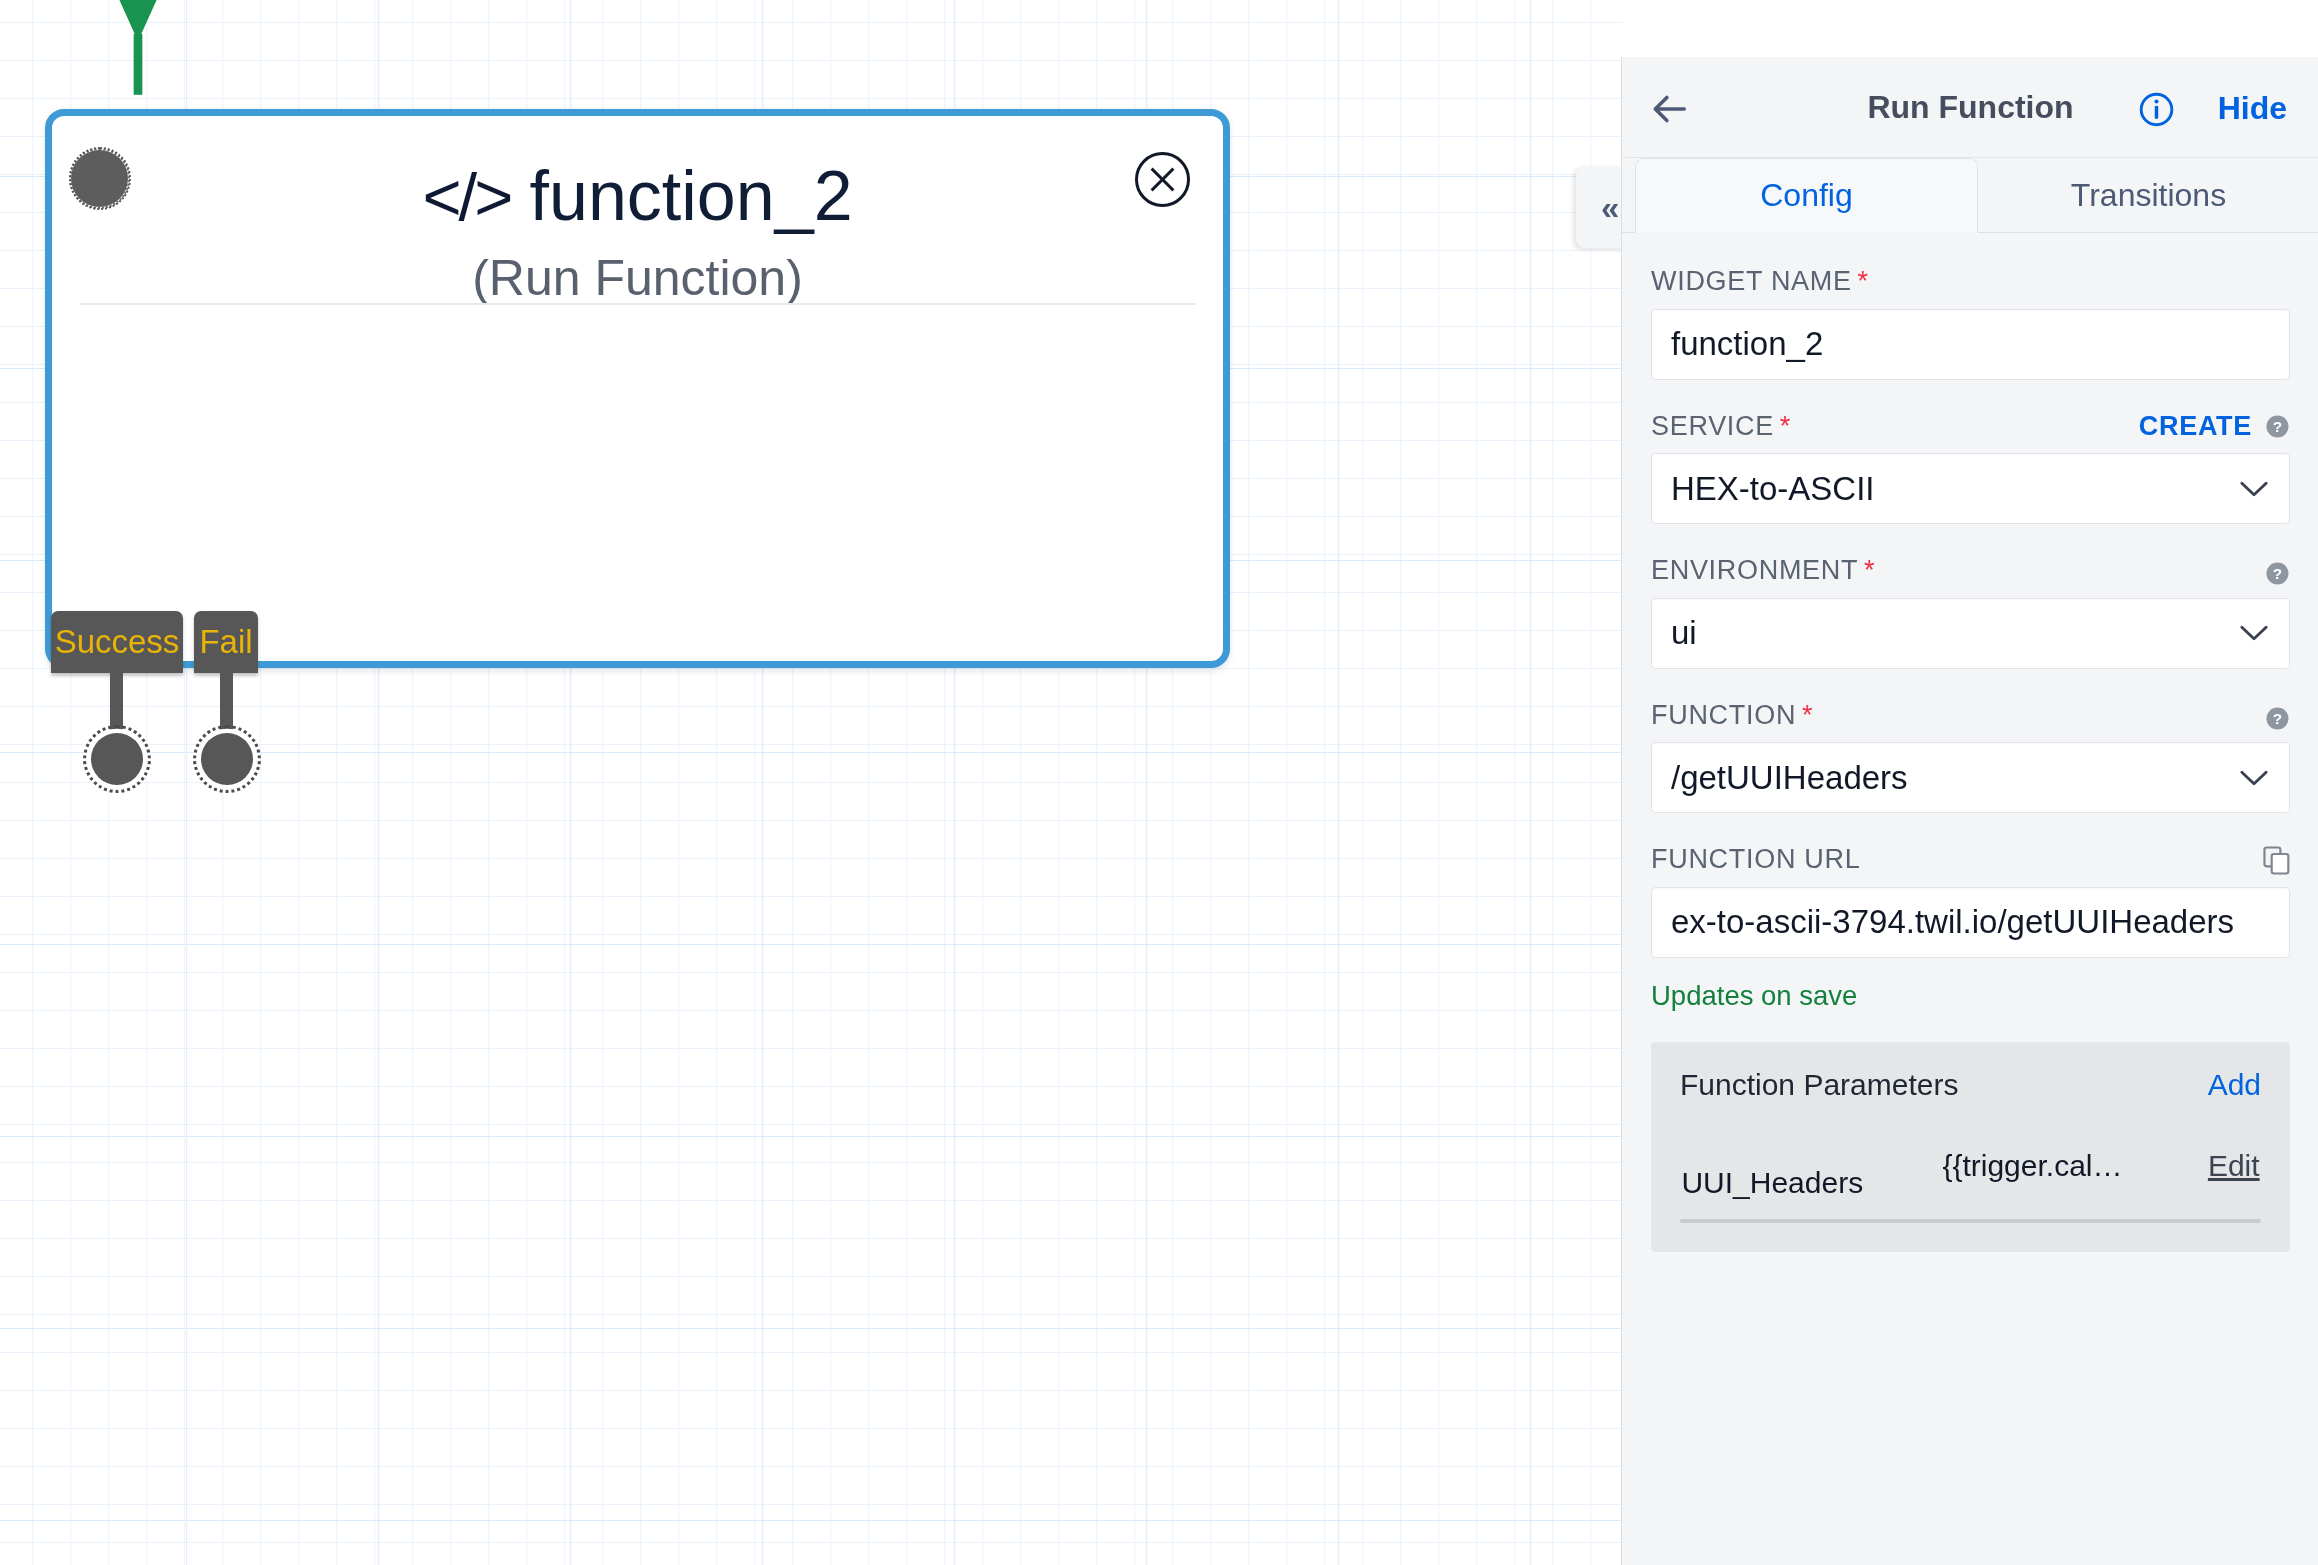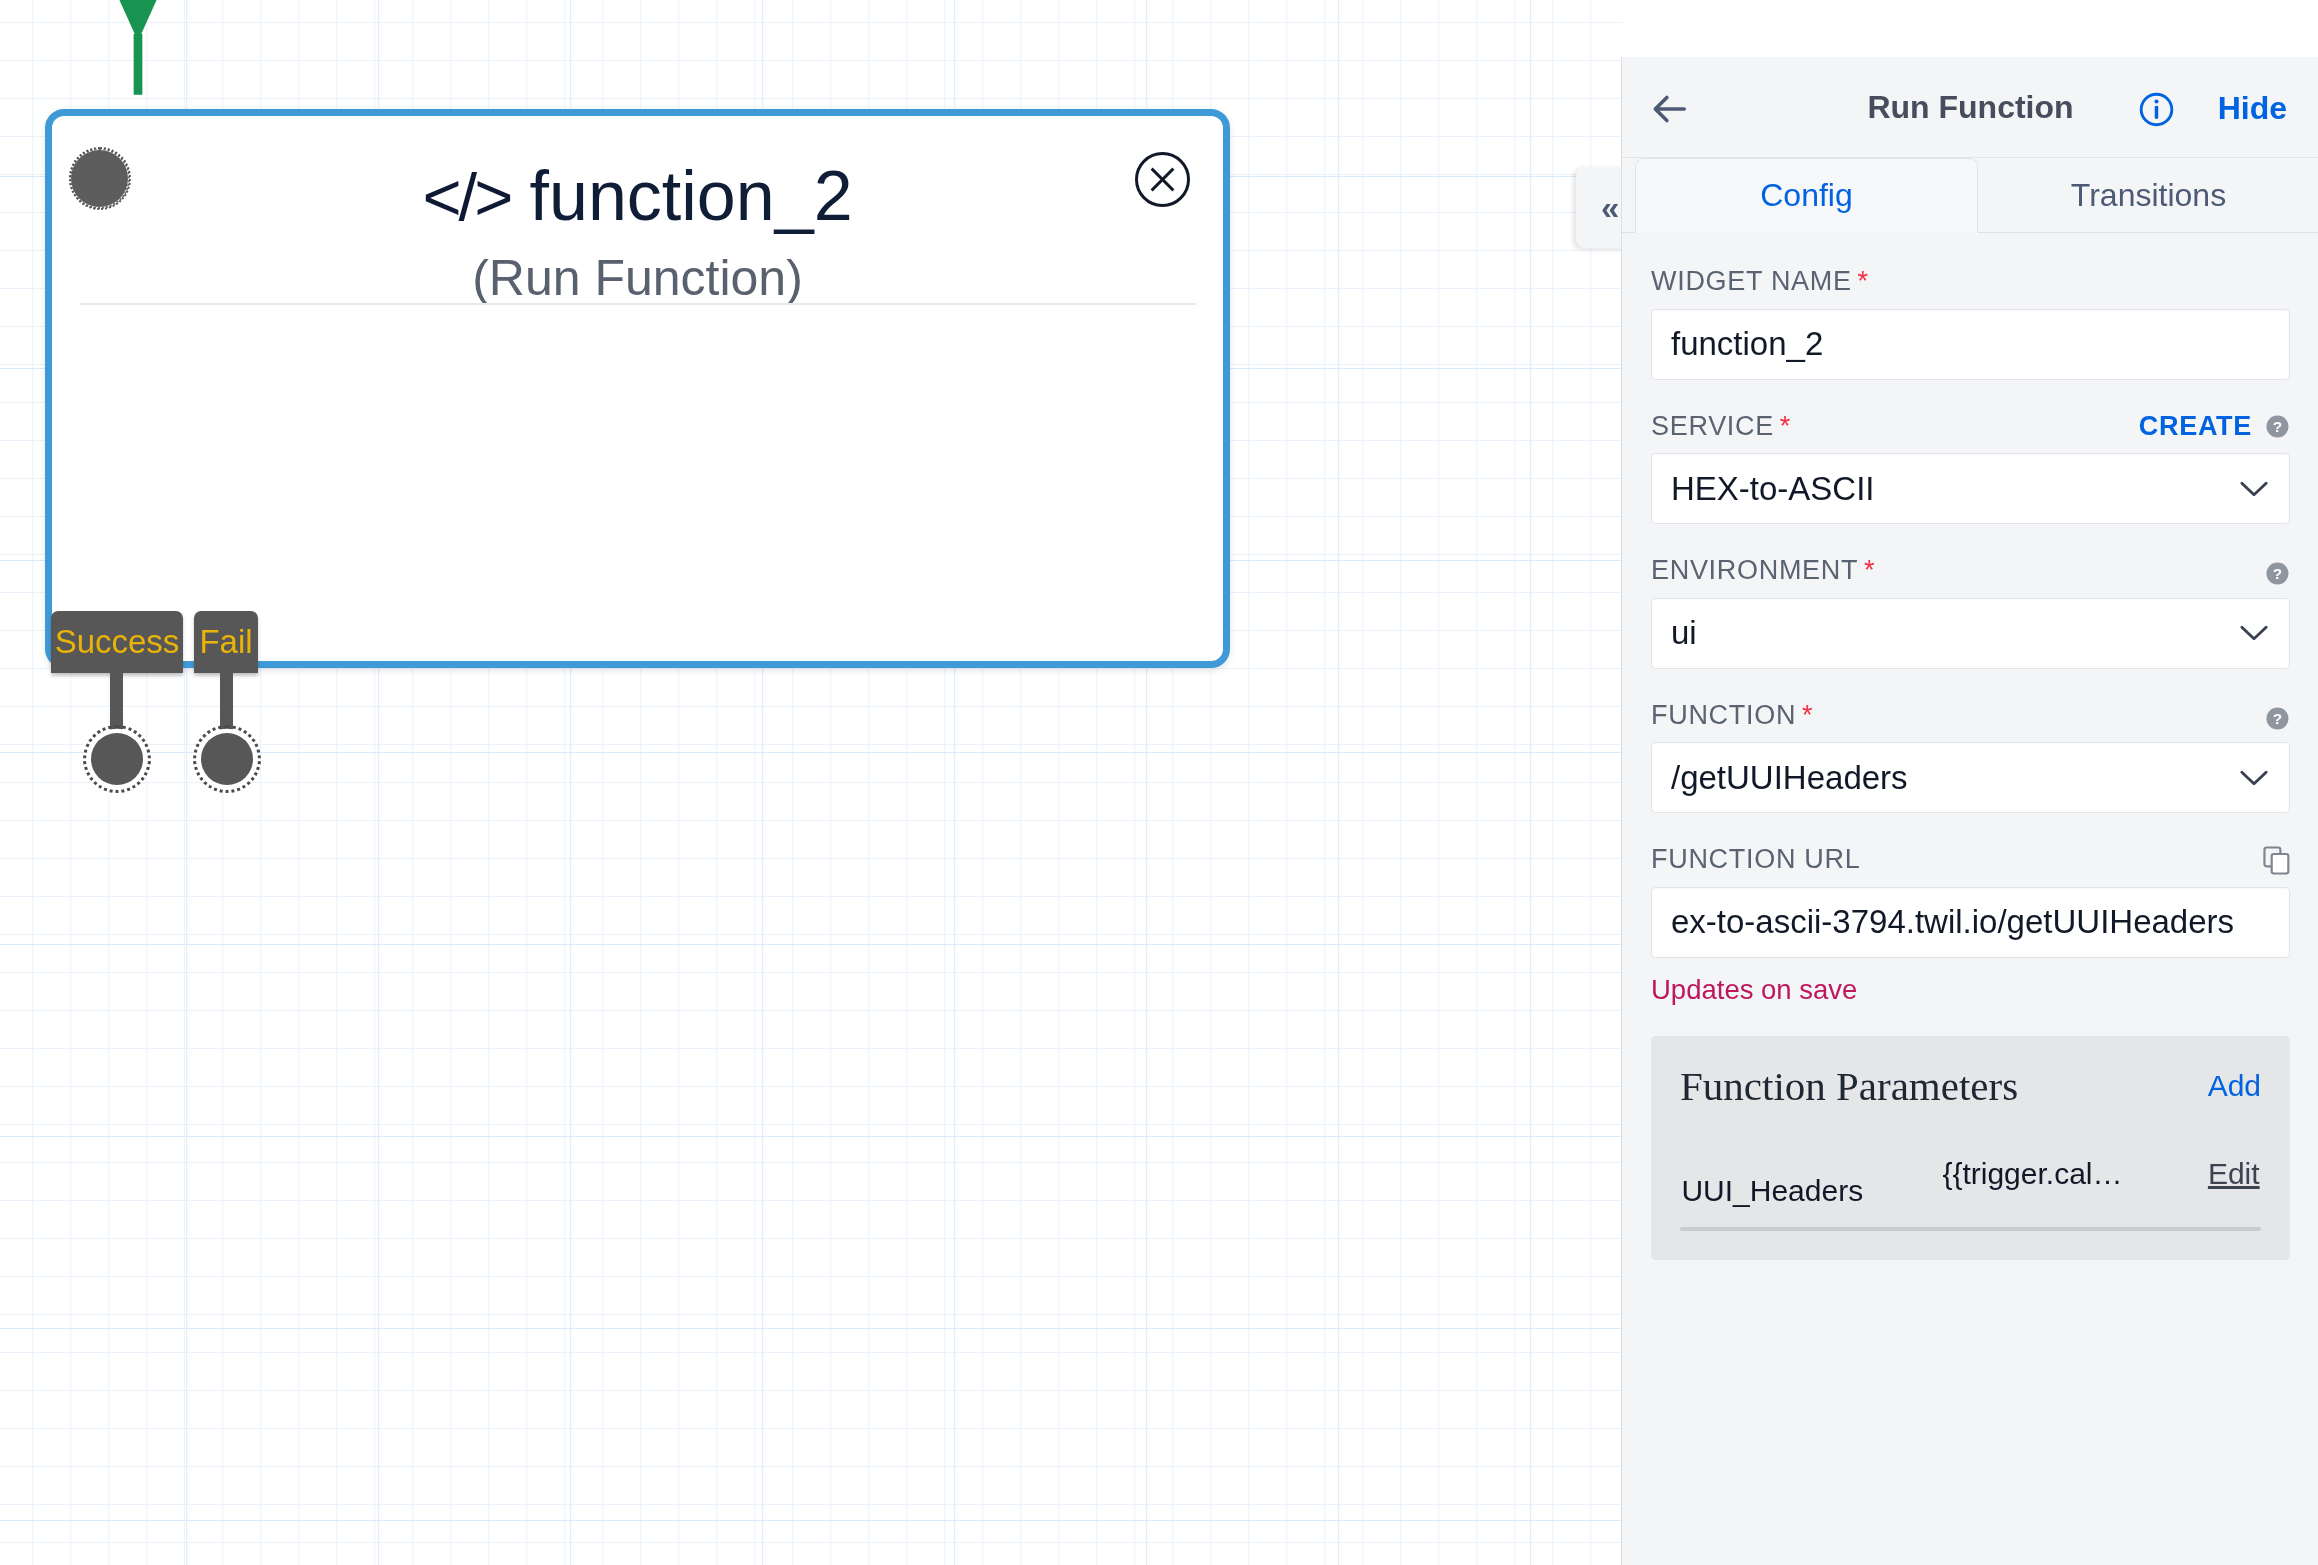--- a/index.html
+++ b/index.html
@@ -180,33 +180,33 @@
   .input-box {
     height: 71px; background: #ffffff; border: 1.4px solid #e1e3e8; border-radius: 4.3px;
     display: flex; align-items: center; padding: 0 19px;
     font-size: 33px; color: #111827;
     box-shadow: inset 0 0.7px 1.4px rgba(0,0,0,.03);
   }
   .input-box.select { justify-content: space-between; }
   .chev { width: 32px; height: 20px; color:#394150; }
 
   .field { margin-bottom: 30px; }
-  .helper-text { font-size: 27.5px; color: #be185d; margin-top: 16px; }
+  .helper-text { font-size: 27.5px; color: #15803d; margin-top: 22px; }
 
   
   #params-card {
     margin: 17.4px 29px 0 29px;
     background: #e5e6e8; border-radius: 4.3px;
     padding: 20px 17.4px 29px 17.4px;
   }
   #params-head {
     display: flex; align-items: center; justify-content: space-between;
     padding: 5.8px 11.6px 22px 11.6px;
   }
-  #params-title { font-size: 41px; color: #1f2733; font-family: Liberation Serif, serif; }
+  #params-title { font-size: 30px; color: #1f2733; }
   #params-add { font-size: 30px; color: #0263e0; font-weight: 500; }
   #params-thead {
     background: #f3f4f5; display: flex; align-items: center;
     height: 67px; padding: 0 13px;
   }
   .th { font-size: 27.5px; color: #5a6372; letter-spacing: 0.4px; }
   .th.key { width: 261px; }
   #params-row {
     display: flex; align-items: center; height: 85px; padding: 0 13px;
   }

